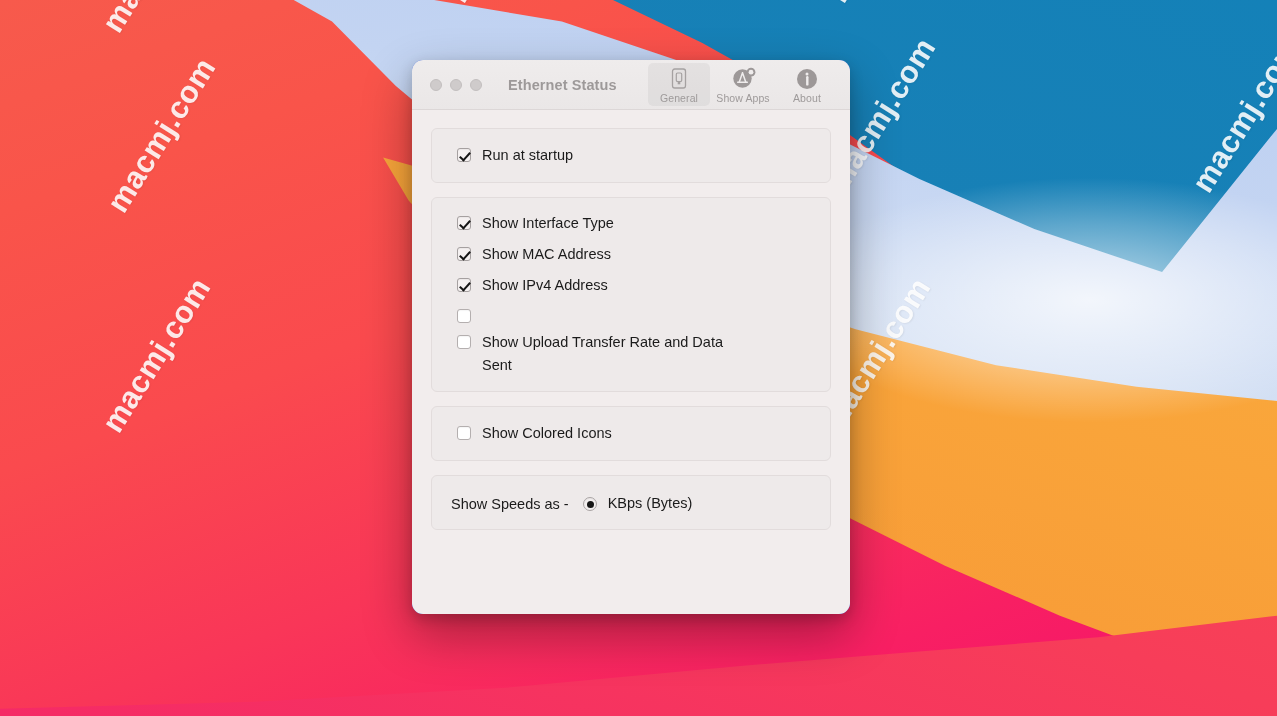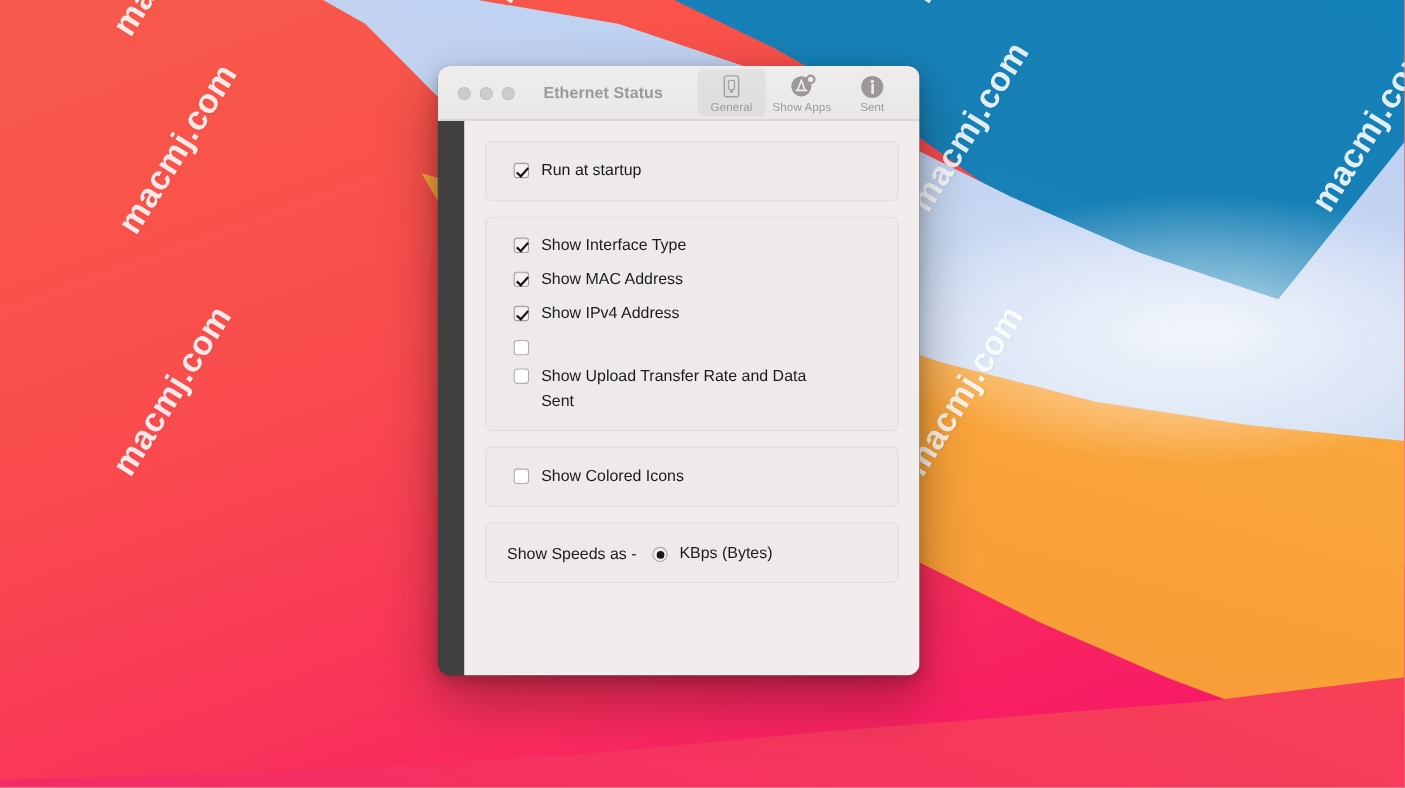--- a/index.html
+++ b/index.html
@@ -78,25 +78,25 @@
     transform: rotate(-58deg);
     transform-origin: left top;
     white-space: nowrap;
     text-shadow: 0 1px 2px rgba(0,0,0,.08);
     user-select: none;
   }
 
   
   #window {
     position: absolute;
-    left: 398px;
+    left: 412px;
     top: 60px;
     width: 438px;
     height: 554px;
-    background: #404040;
+    background: #1d4ed8;
     border-radius: 11px;
     box-shadow: 0 20px 50px rgba(0,0,0,.33),
                 0 5px 14px rgba(0,0,0,.18);
     overflow: hidden;
   }
 
   
   #titlebar {
     position: relative;
     height: 50px;
@@ -146,21 +146,20 @@
     font-size: 10.5px;
     color: #9e9a9a;
     letter-spacing: .1px;
   }
 
   
   #content {
     padding: 18px 19px 0;
     background: #f2eded;
     height: calc(100% - 50px);
-    margin-left: 24px;
   }
   .card {
     background: #eeeaea;
     border: 1px solid #e2dcdc;
     border-radius: 6px;
     margin-bottom: 14px;
     padding: 10px 0;
   }
   .card.tight { padding: 11px 0; }
 
@@ -289,21 +288,21 @@
         </div>
 
         <div class="tb-item">
           <span class="tb-icon">
             <svg width="24" height="24" viewBox="0 0 24 24">
               <circle cx="12" cy="12" r="10" fill="#9d9898"></circle>
               <circle cx="12" cy="6.9" r="1.5" fill="#efecec"></circle>
               <path d="M12.3 10.2v7.2" stroke="#efecec" stroke-width="2.4" stroke-linecap="round"></path>
             </svg>
           </span>
-          <span class="tb-label">Sent</span>
+          <span class="tb-label">About</span>
         </div>
 
       </div>
     </div>
 
     <div id="content">
 
       <div class="card tight">
         <div class="row">
           <span class="cb checked"></span>

